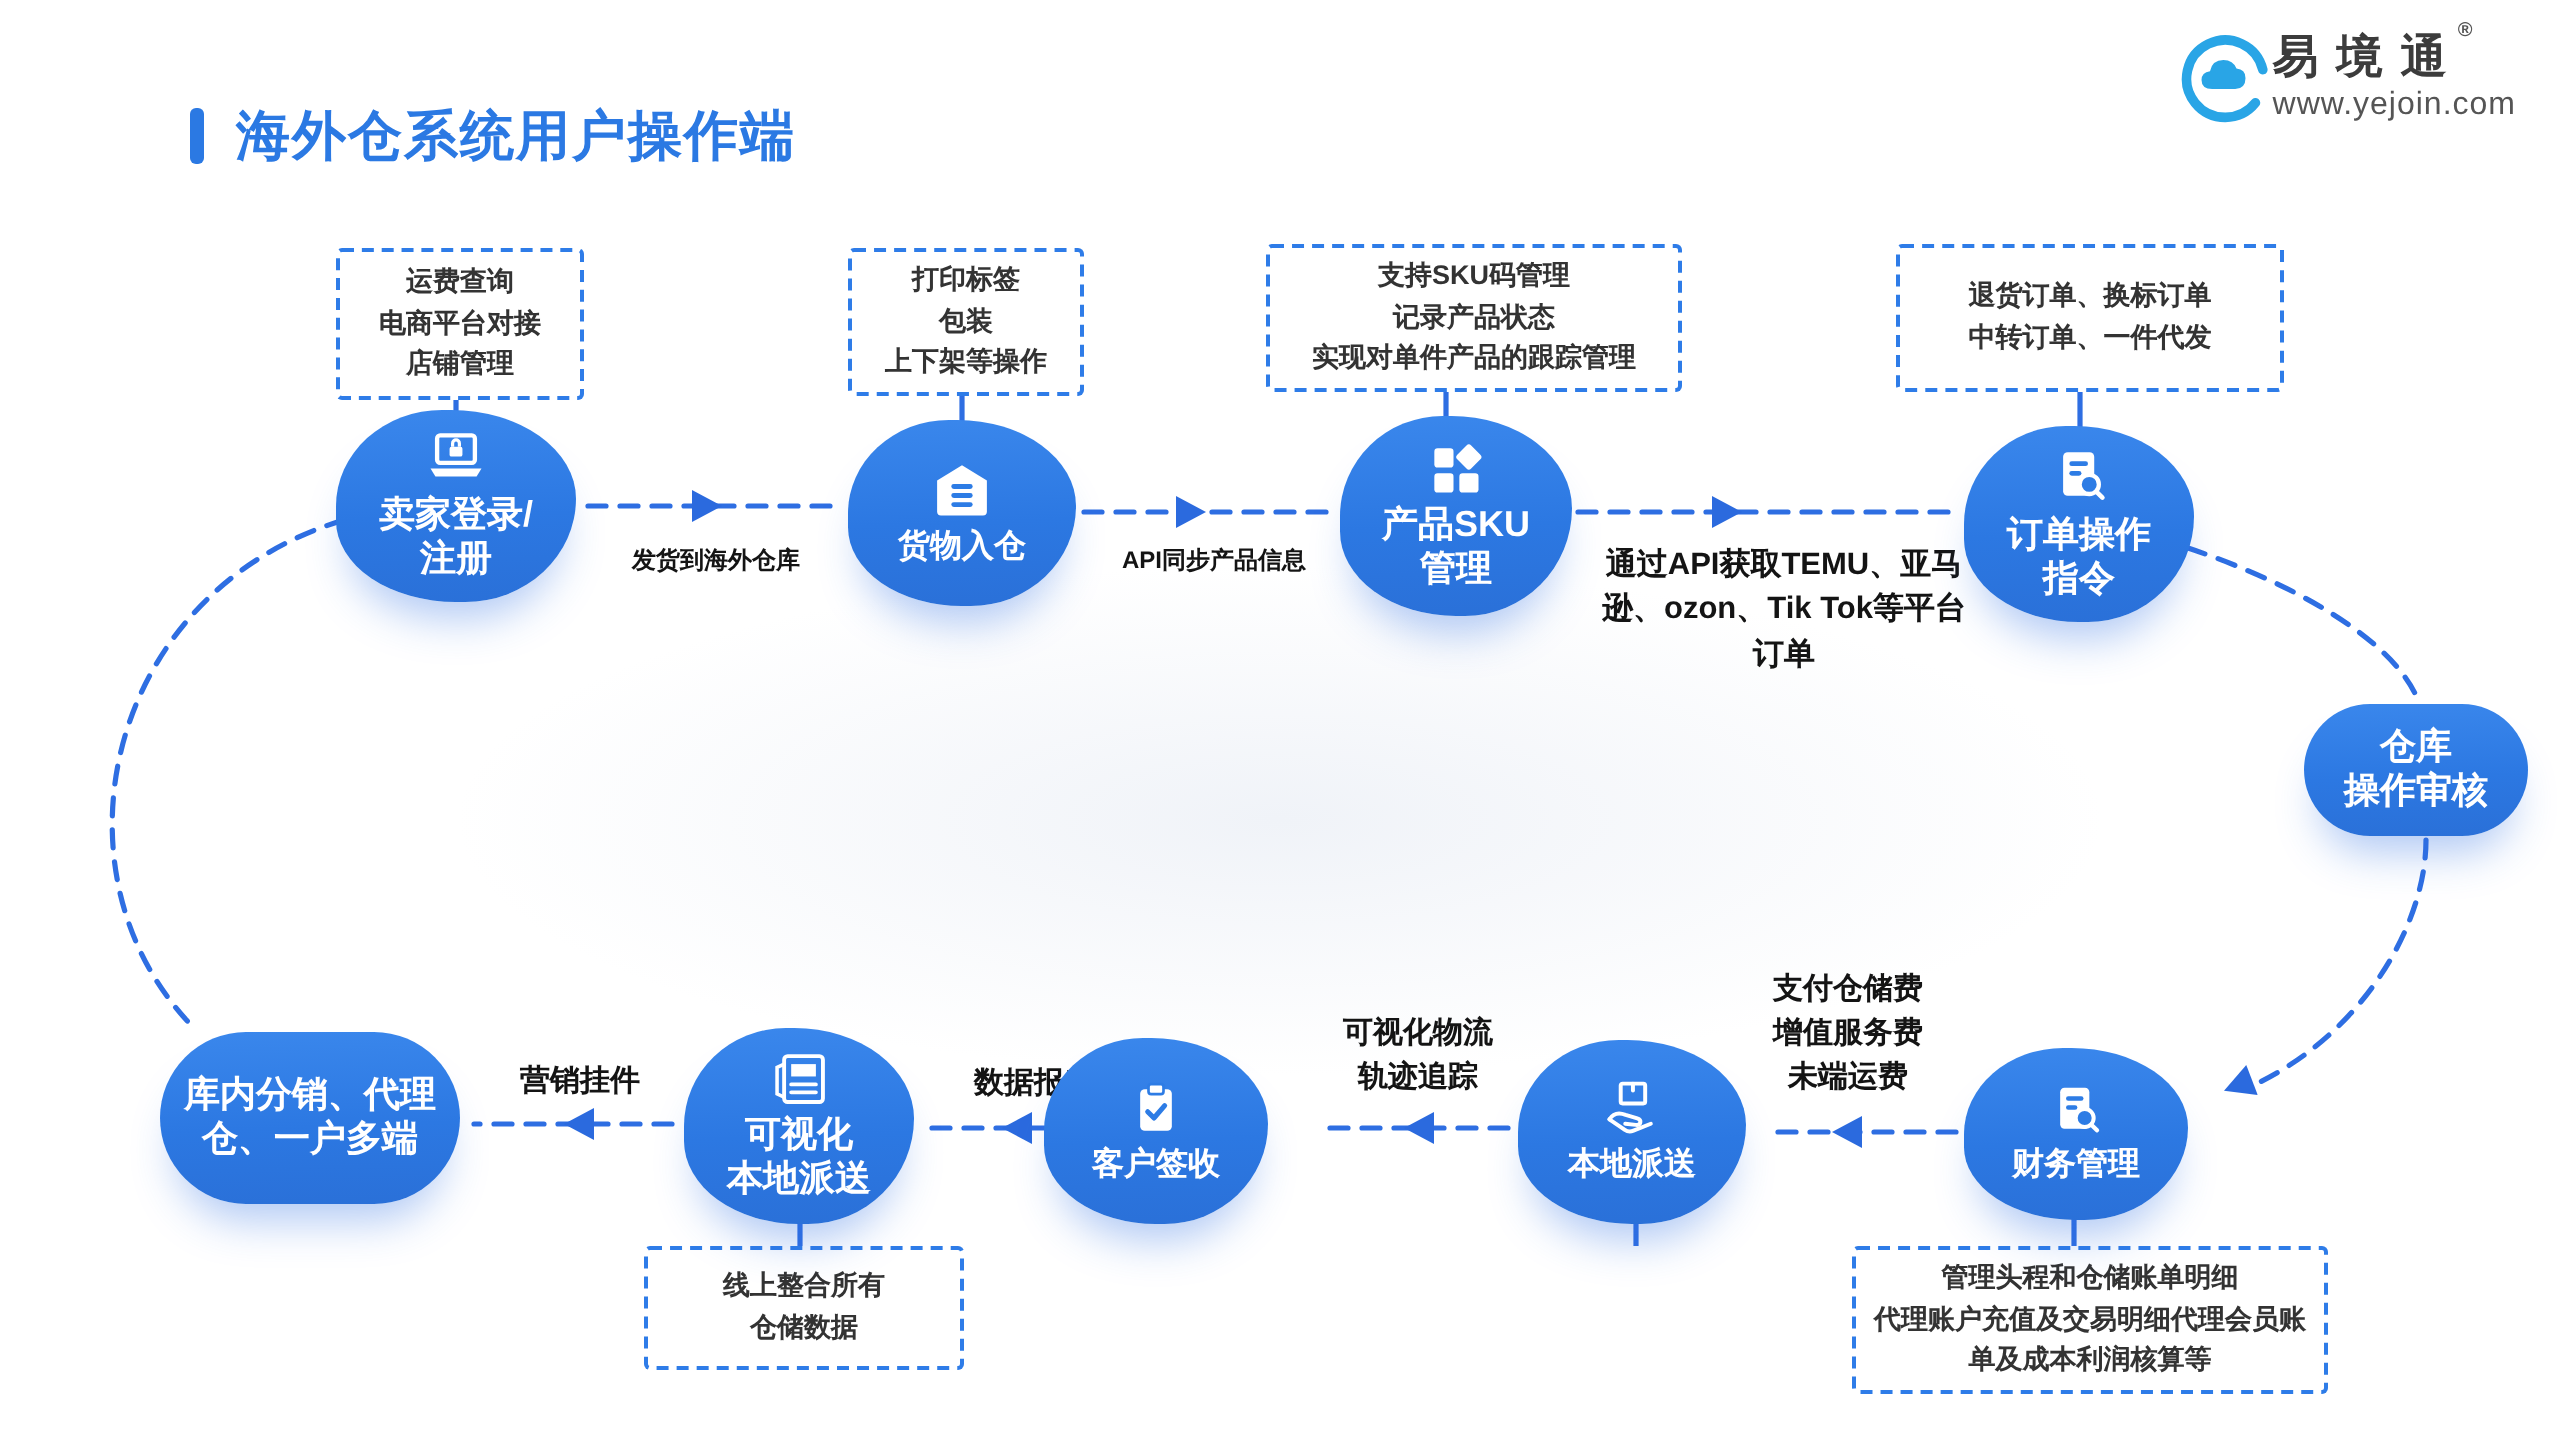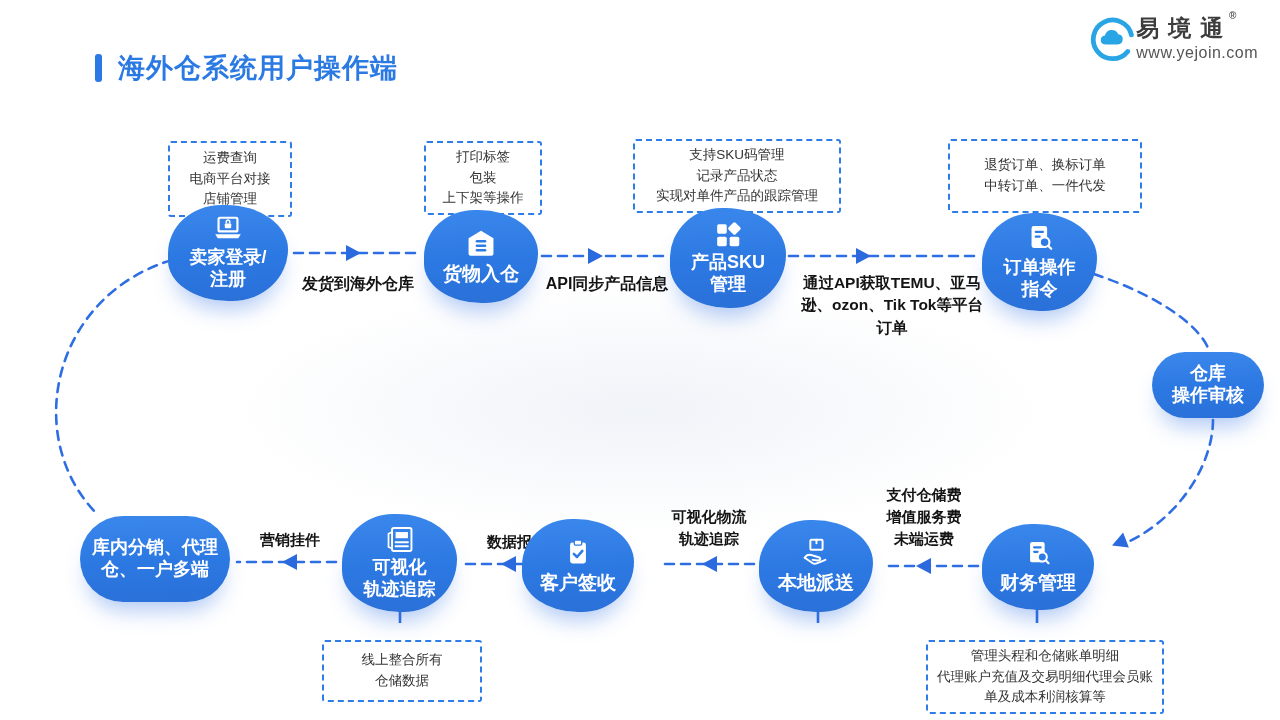--- a/index.html
+++ b/index.html
@@ -18,30 +18,30 @@
   .breg{font-size:10px;color:#555;position:absolute;right:-4px;top:-6px;letter-spacing:0;}
   .burl{font-size:16px;color:#555;letter-spacing:.5px;margin-top:4px;}
   
   svg.wires{position:absolute;left:0;top:0;}
   
   .node{position:absolute;display:flex;flex-direction:column;align-items:center;justify-content:center;
     gap:2px;color:#fff;text-align:center;
     background:linear-gradient(178deg,#3a87ec 0%,#2c78e2 55%,#2a70d8 100%);
     border-radius:46% 54% 48% 52% / 52% 48% 56% 44%;
     box-shadow:0 16px 22px -8px rgba(46,110,226,.38);}
-  .node .nlabel{font-weight:700;font-size:19px;line-height:1.22;white-space:pre-line;}
+  .node .nlabel{font-weight:700;font-size:16px;line-height:1.22;white-space:pre-line;}
   .node.small .nlabel{font-size:18px;}
   .pill{border-radius:44px;}
   .nicon{flex:0 0 auto;}
   
   .abox{position:absolute;border:2px dashed #2e7ce8;border-radius:3px;display:flex;align-items:center;
-    justify-content:center;text-align:center;color:#333;font-weight:400;font-size:13.5px;line-height:1.55;
-    white-space:pre-line;background:#fff;margin-top:17px;}
-  
-  .elabel{position:absolute;color:#141414;font-weight:600;font-size:16px;text-align:center;
+    justify-content:center;text-align:center;color:#333;font-weight:700;font-size:13.5px;line-height:1.55;
+    white-space:pre-line;background:#fff;}
+  
+  .elabel{position:absolute;color:#141414;font-weight:600;font-size:12px;text-align:center;
     white-space:pre-line;line-height:1.45;}
   .elabel.sm{font-size:15px;}
 </style>
 </head>
 <body>
 
 <div class="stage">
 
   <svg class="wires" width="1280" height="720" viewBox="0 0 1280 720">
     <g fill="none" stroke="#2e6ee2" stroke-width="2.6" stroke-dasharray="9 7" stroke-linecap="round">
@@ -205,21 +205,21 @@
   </div>
 
   <div class="node small" style="left:342px;top:514px;width:115px;height:98px;">
     <svg class="nicon" width="32" height="30" viewBox="0 0 36 34">
       <rect x="9" y="3.5" width="22" height="26" rx="2" fill="none" stroke="#fff" stroke-width="2.2"></rect>
       <path d="M9 8 l-4 1.9 v15 l4 1.8" fill="none" stroke="#fff" stroke-width="2"></path>
       <rect x="13" y="8" width="14" height="7" fill="#fff"></rect>
       <path d="M13 19.5 h14 M13 24 h14" stroke="#fff" stroke-width="2.2" stroke-linecap="round"></path>
     </svg>
     <span class="nlabel">可视化
-轨迹追踪</span>
+本地派送</span>
   </div>
 
   <div class="node pill small" style="left:80px;top:516px;width:150px;height:86px;">
     <span class="nlabel">库内分销、代理
 仓、一户多端</span>
   </div>
 
 </div>
 
 </body></html>

